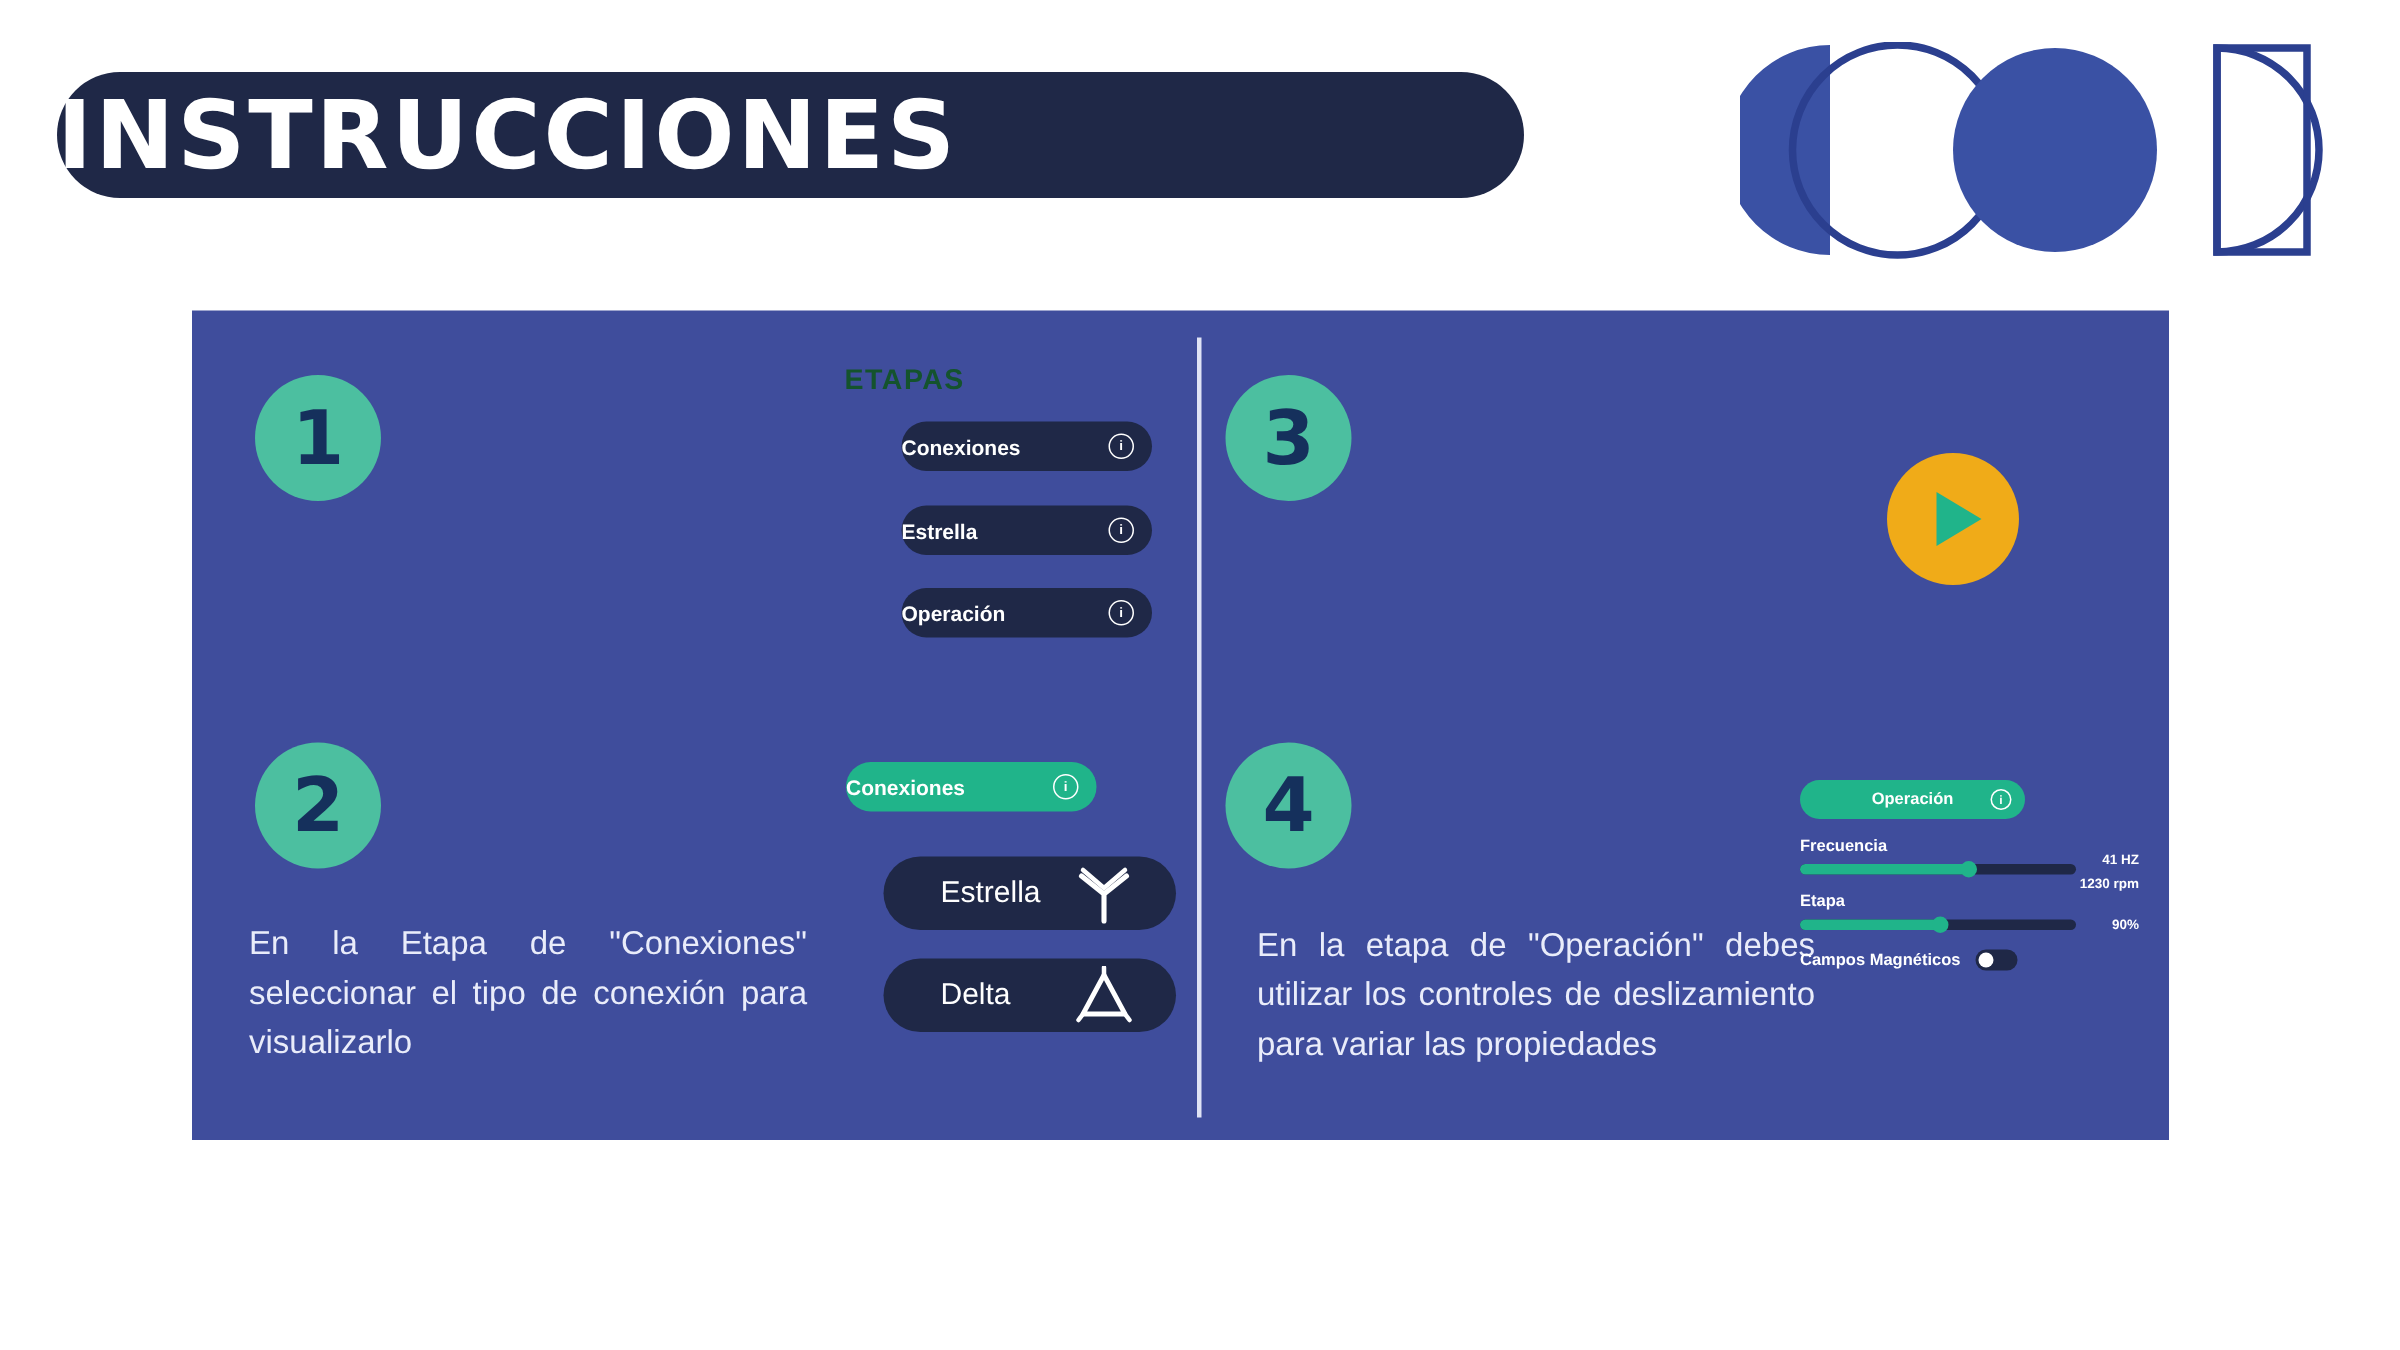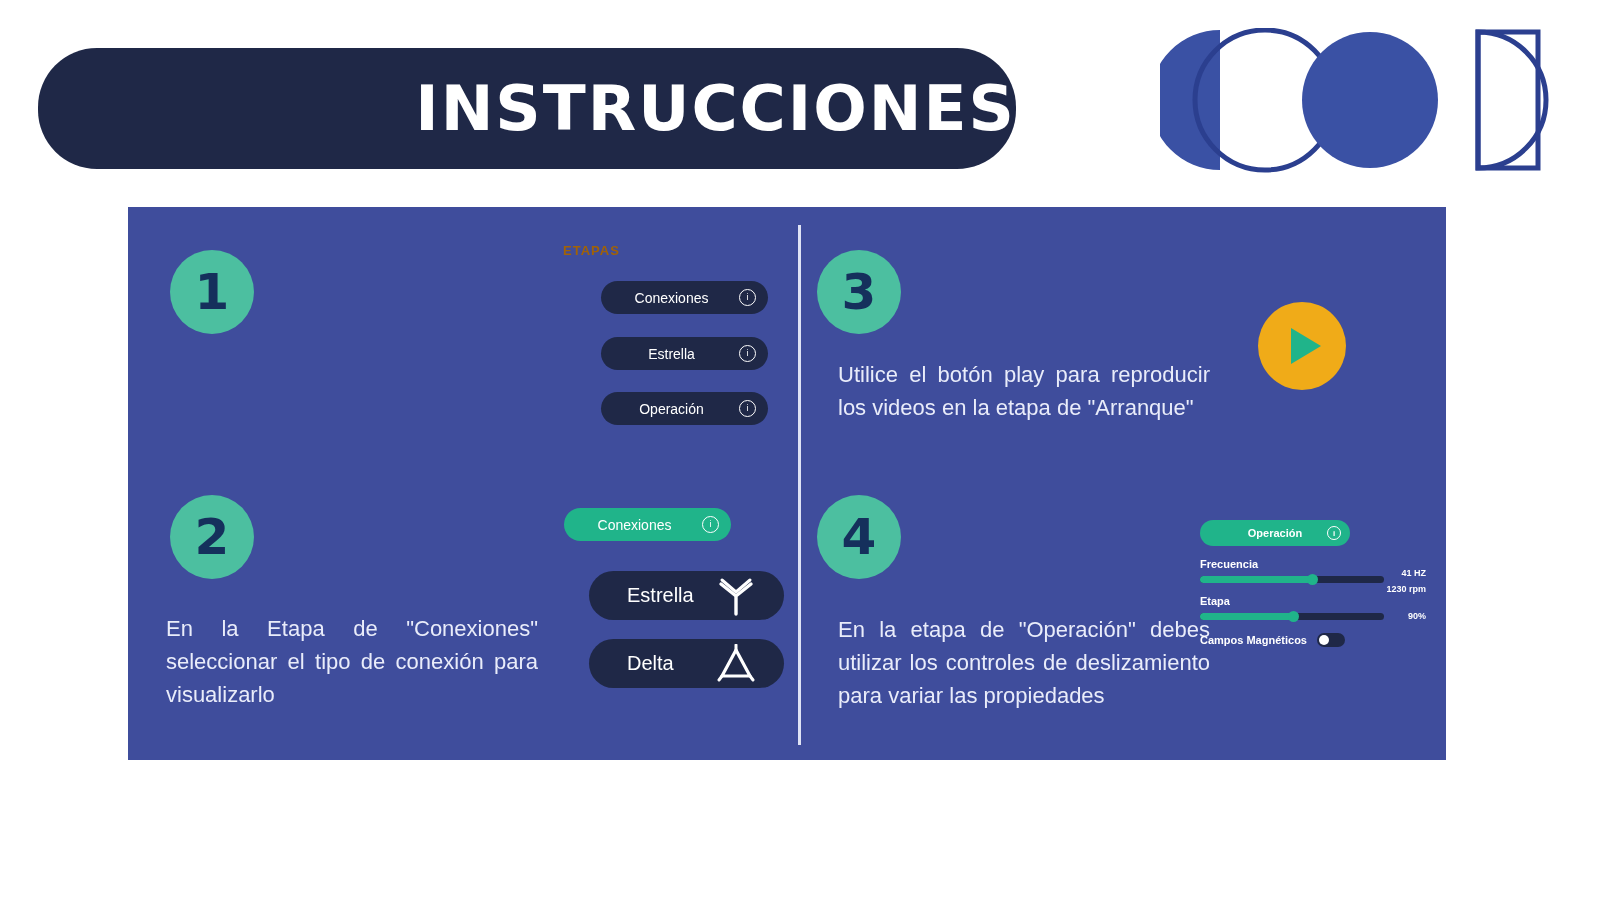--- a/index.html
+++ b/index.html
@@ -17,26 +17,26 @@
     height: 900px;
     background: #ffffff;
   }
 
   
   .title-bar {
     position: absolute;
     left: 38px;
     top: 48px;
     width: 978px;
-    height: 121px;
+    height: 84px;
     background: #1f2847;
     border-radius: 59px;
     display: flex;
     align-items: center;
-    justify-content: flex-end;
+    justify-content: flex-start;
   }
   .title-text {
     color: #ffffff;
     font-size: 63px;
     font-weight: bold;
     letter-spacing: 2px;
     font-family: "DejaVu Sans", sans-serif;
   }
 
   .logo {
@@ -87,36 +87,35 @@
     line-height: 33px;
     text-align: justify;
     font-family: "Liberation Sans", sans-serif;
   }
 
   
   .etapas-label {
     position: absolute;
     left: 563px;
     top: 243px;
-    color: #a16207;
-    font-size: 13px;
+    color: #14532d;
+    font-size: 19px;
     font-weight: bold;
     letter-spacing: 1px;
   }
   .stage-btn {
     position: absolute;
     height: 33px;
     border-radius: 17px;
     background: #1f2847;
     display: flex;
     align-items: center;
-    justify-content: center;
     color: #ffffff;
     font-size: 14px;
-    font-weight: normal;
+    font-weight: bold;
   }
   .stage-btn .lbl { margin-right: 26px; }
   .stage-btn .circ {
     position: absolute;
     right: 12px;
     width: 15px;
     height: 15px;
     border: 1.6px solid #ffffff;
     border-radius: 50%;
     display: flex;
@@ -264,21 +263,20 @@
     <span class="lbl">Estrella</span>
     <span class="glyph">
       <svg width="40" height="40" viewBox="0 0 40 40">
         <path d="M20 20 L20 38 M20 20 L5 8 M20 20 L35 8" stroke="#ffffff" stroke-width="3.4" fill="none" stroke-linecap="round"></path>
         <path d="M6 4 L20 16 L34 4" stroke="#ffffff" stroke-width="3" fill="none" stroke-linecap="round"></path>
       </svg>
     </span>
   </div>
 
   <div class="num-badge" style="left:817px; top:250px;">3</div>
-  <div class="para" style="left:838px; top:358px; width:372px;">Utilice el botón play para reproducir los videos en la etapa de "Arranque"</div>
 
   <div class="play-btn">
     <div class="play-tri"></div>
   </div>
 
   <div class="num-badge" style="left:817px; top:495px;">4</div>
   <div class="para" style="left:838px; top:613px; width:372px;">En la etapa de "Operación" debes utilizar los controles de deslizamiento para variar las propiedades</div>
 
   <div class="ctrl-panel">
     <div class="ctrl-head">

